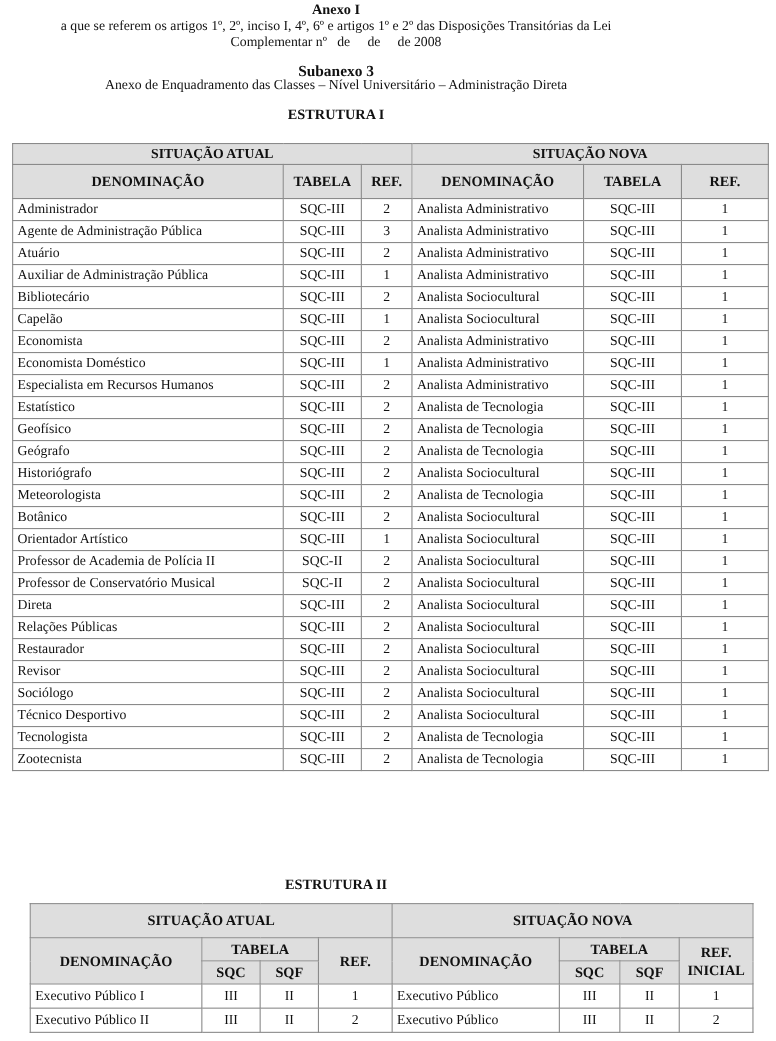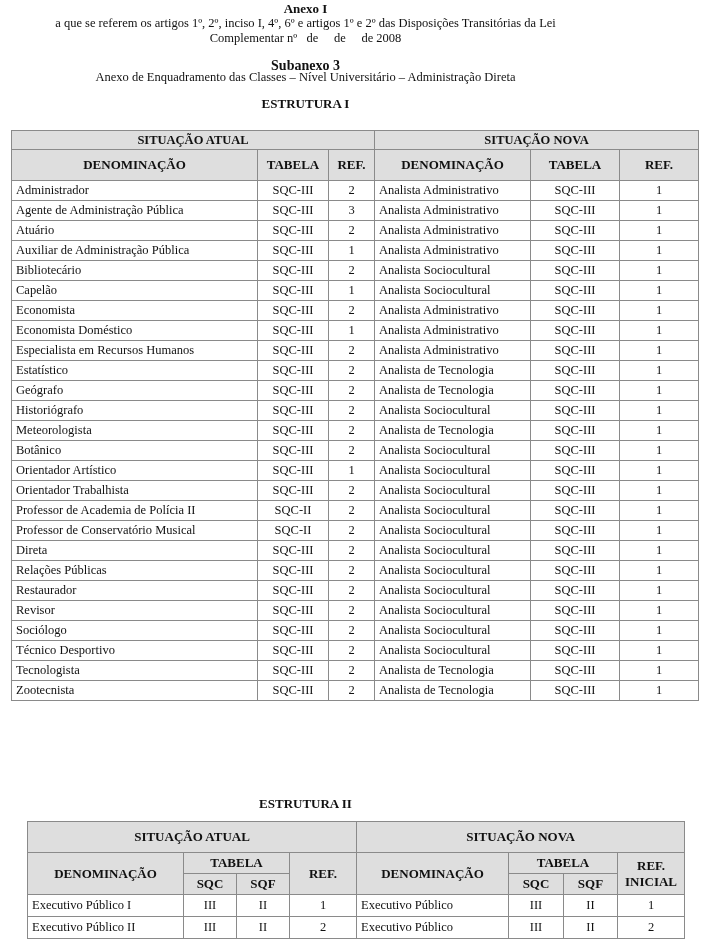--- a/index.html
+++ b/index.html
@@ -140,20 +140,28 @@
       </tr>
       <tr>
         <td class="l">Estatístico</td>
         <td class="c">SQC-III</td>
         <td class="c">2</td>
         <td class="l">Analista de Tecnologia</td>
         <td class="c">SQC-III</td>
         <td class="c">1</td>
       </tr>
       <tr>
+        <td class="l">Geofísico</td>
+        <td class="c">SQC-III</td>
+        <td class="c">2</td>
+        <td class="l">Analista de Tecnologia</td>
+        <td class="c">SQC-III</td>
+        <td class="c">1</td>
+      </tr>
+      <tr>
         <td class="l">Geógrafo</td>
         <td class="c">SQC-III</td>
         <td class="c">2</td>
         <td class="l">Analista de Tecnologia</td>
         <td class="c">SQC-III</td>
         <td class="c">1</td>
       </tr>
       <tr>
         <td class="l">Historiógrafo</td>
         <td class="c">SQC-III</td>
@@ -175,28 +183,20 @@
         <td class="c">SQC-III</td>
         <td class="c">2</td>
         <td class="l">Analista Sociocultural</td>
         <td class="c">SQC-III</td>
         <td class="c">1</td>
       </tr>
       <tr>
         <td class="l">Orientador Artístico</td>
         <td class="c">SQC-III</td>
         <td class="c">1</td>
-        <td class="l">Analista Sociocultural</td>
-        <td class="c">SQC-III</td>
-        <td class="c">1</td>
-      </tr>
-      <tr>
-        <td class="l">Orientador Trabalhista</td>
-        <td class="c">SQC-III</td>
-        <td class="c">2</td>
         <td class="l">Analista Sociocultural</td>
         <td class="c">SQC-III</td>
         <td class="c">1</td>
       </tr>
       <tr>
         <td class="l">Professor de Academia de Polícia II</td>
         <td class="c">SQC-II</td>
         <td class="c">2</td>
         <td class="l">Analista Sociocultural</td>
         <td class="c">SQC-III</td>

